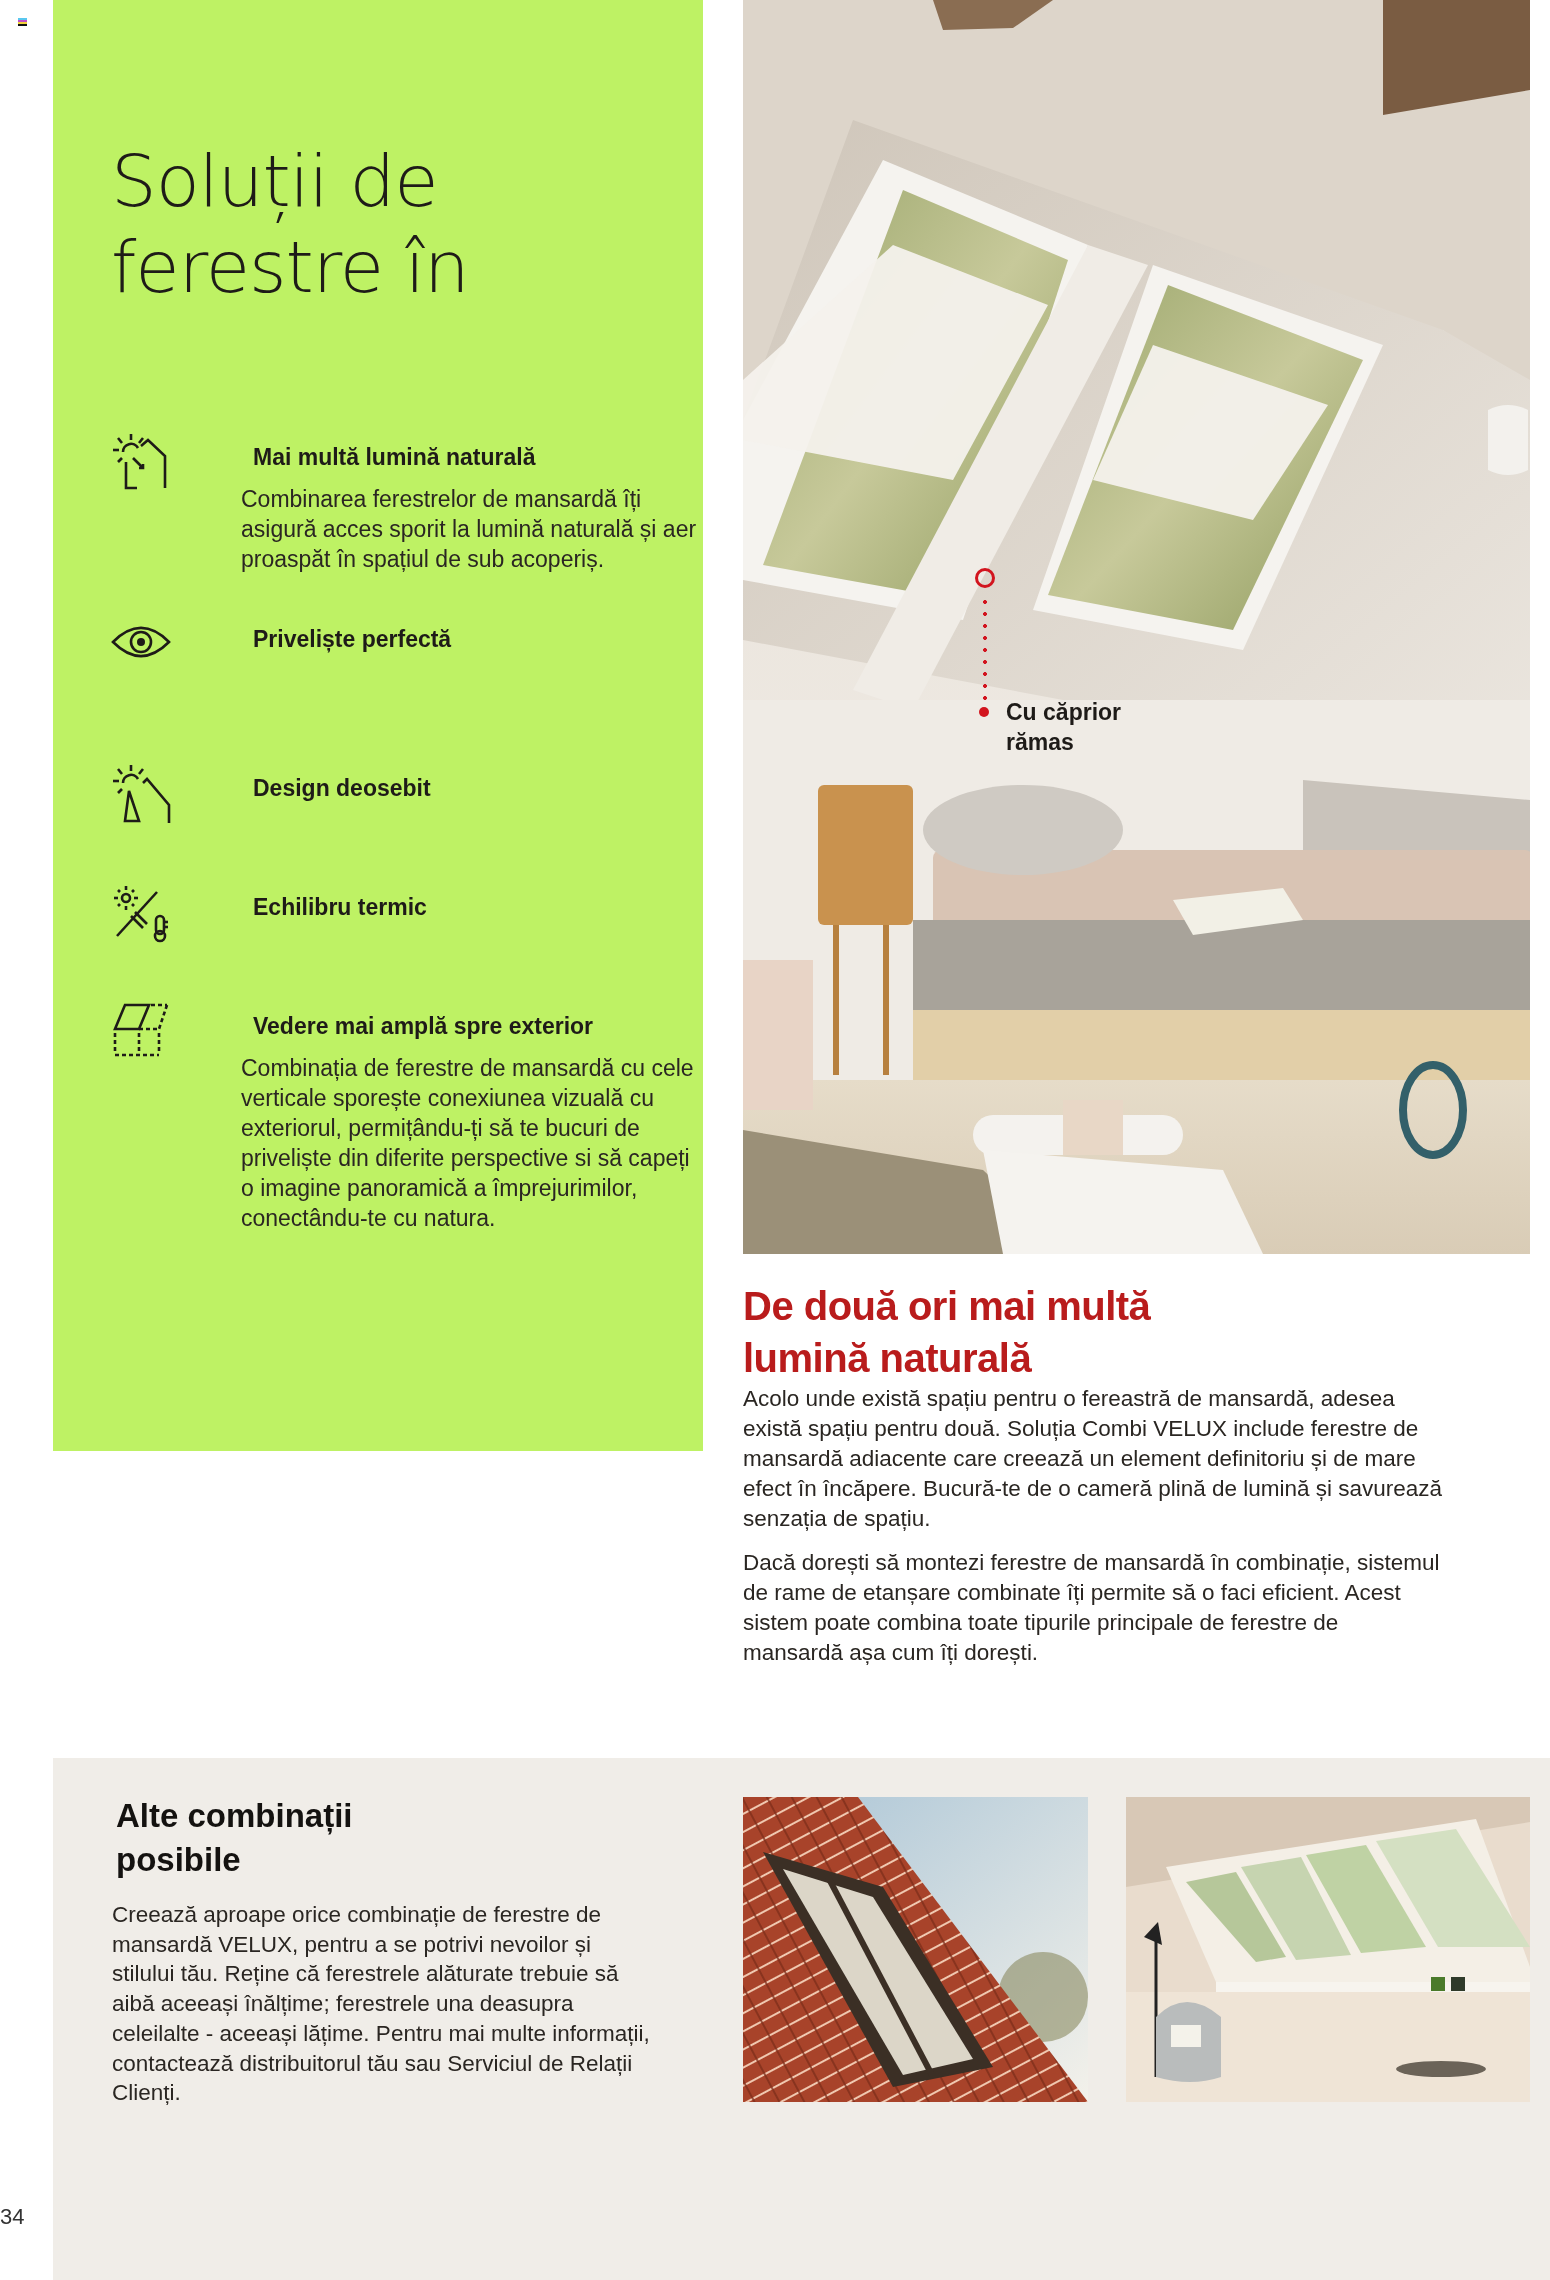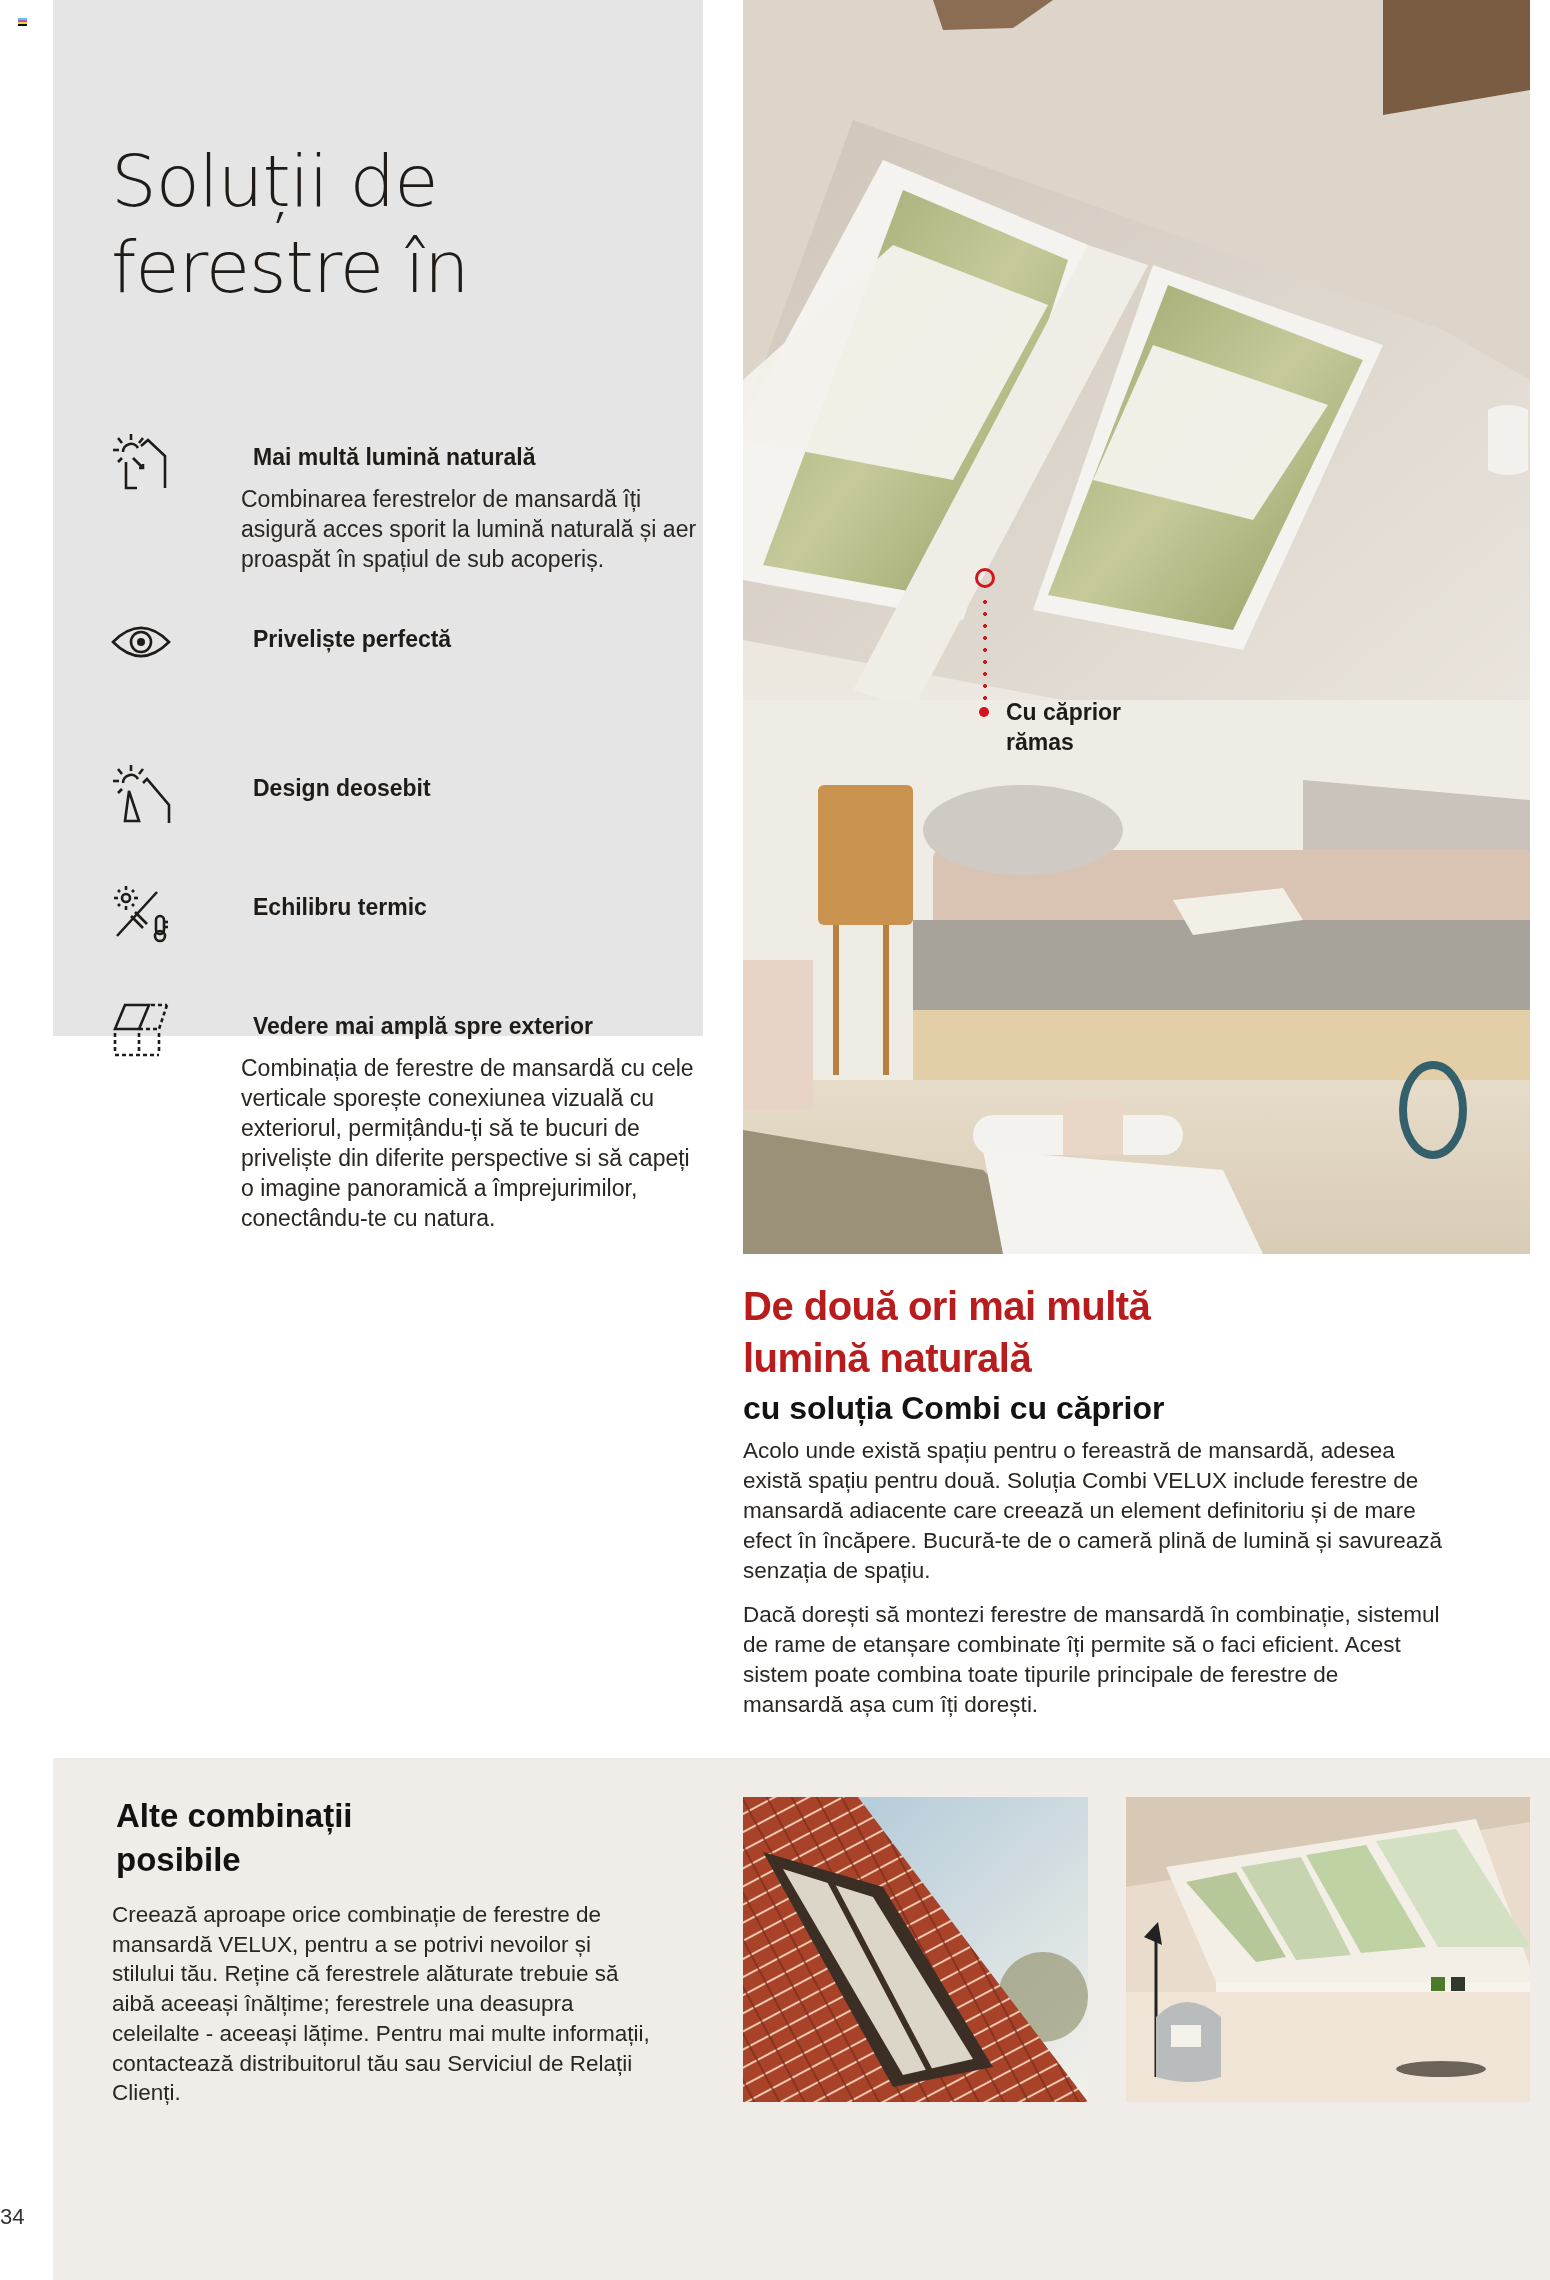--- a/index.html
+++ b/index.html
@@ -3,21 +3,21 @@
 <meta charset="utf-8">
 <style>
   html, body { margin: 0; padding: 0; }
   body {
     width: 1550px; height: 2280px; position: relative; overflow: hidden;
     background: #ffffff; font-family: "Liberation Sans", "DejaVu Sans", sans-serif; color: #1e1b18;
   }
   .color-bar { position: absolute; left: 18px; top: 18px; width: 9px; height: 10px; }
   .color-bar span { display: block; height: 2px; }
 
-  .left-panel { position: absolute; left: 53px; top: 0; width: 650px; height: 1036px; background: #e5e5e5; }
+  .left-panel { position: absolute; left: 53px; top: 0; width: 650px; height: 1451px; background: #bef264; }
   .main-title {
     position: absolute; left: 58px; top: 138px; width: 560px;
     font-family: "DejaVu Sans", sans-serif; font-weight: 300; font-size: 72px; line-height: 86px;
     color: #1e1b18; margin: 0; letter-spacing: -1px;
   }
   .feature { position: absolute; left: 58px; width: 560px; }
   .feature .icon { position: absolute; left: 0; top: 2px; width: 64px; height: 64px; }
   .feature .txt { position: absolute; left: 130px; width: 460px; }
   .feature h3 { margin: 12px; font-size: 23px; line-height: 30px; font-weight: 700; color: #1e1b18; }
   .feature p { margin: 0; font-size: 23px; line-height: 30px; font-weight: 400; color: #2a2622; }
@@ -217,21 +217,20 @@
 <div class="callout-label">
   <span>Cu căprior</span><br>
   <span>rămas</span>
 </div>
 
 <div class="sec2">
   <h2>
     <span>De două ori mai multă</span><br>
     <span>lumină naturală</span>
   </h2>
-  <h4>cu soluția Combi cu căprior</h4>
   <p>Acolo unde există spațiu pentru o fereastră de mansardă, adesea există spațiu pentru două. Soluția Combi VELUX include ferestre de mansardă adiacente care creează un element definitoriu și de mare efect în încăpere. Bucură-te de o cameră plină de lumină și savurează senzația de spațiu.</p>
   <p>Dacă dorești să montezi ferestre de mansardă în combinație, sistemul de rame de etanșare combinate îți permite să o faci eficient. Acest sistem poate combina toate tipurile principale de ferestre de mansardă așa cum îți dorești.</p>
 </div>
 
 <div class="bottom-panel"></div>
 <h3 class="bottom-title">
   <span>Alte combinații</span><br>
   <span>posibile</span>
 </h3>
 <p class="bottom-text">Creează aproape orice combinație de ferestre de mansardă VELUX, pentru a se potrivi nevoilor și stilului tău. Reține că ferestrele alăturate trebuie să aibă aceeași înălțime; ferestrele una deasupra celeilalte - aceeași lățime. Pentru mai multe informații, contactează distribuitorul tău sau Serviciul de Relații Clienți.</p>

